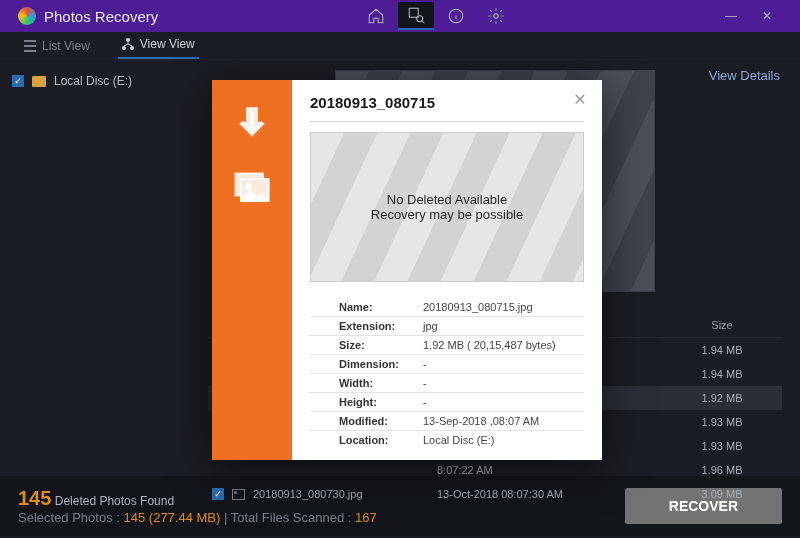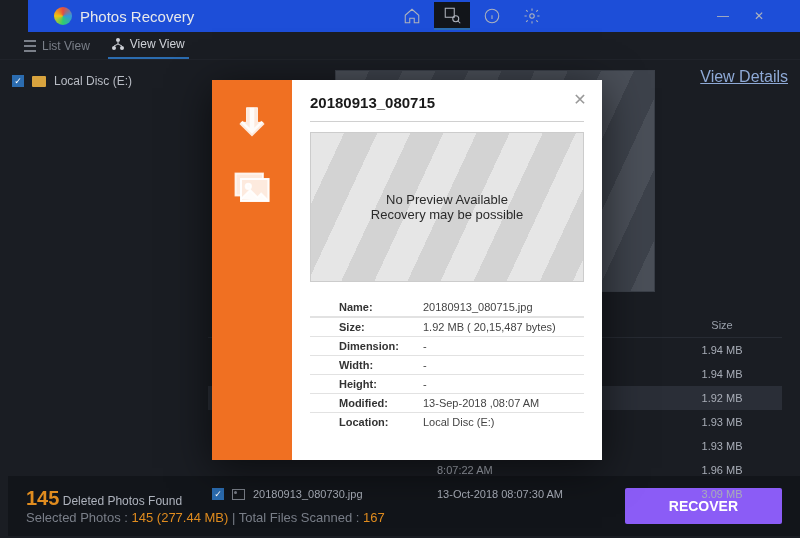--- a/index.html
+++ b/index.html
@@ -1,57 +1,57 @@
 <!DOCTYPE html>
 <html><head>
 <meta charset="utf-8">
 <style>
 * { margin:0; padding:0; box-sizing:border-box; font-family:"Segoe UI",Arial,sans-serif; }
 body { width:800px; height:538px; background:#1a1d23; color:#b8bcc4; overflow:hidden; position:relative; }
-.titlebar { height:32px; background:#1d4ed8; display:flex; align-items:center; padding:0 26px;margin-left:28px; }
+.titlebar { height:32px; background:#4c1d95; display:flex; align-items:center; padding:0 18px; }
 .logo { width:18px; height:18px; border-radius:50%; background:conic-gradient(#e74c3c,#3498db,#2ecc71,#f1c40f,#e74c3c); margin-right:8px; }
 .app-title { color:#e8e9eb; font-size:15px; font-weight:500; flex:0 0 auto; }
 .tb-center { display:flex; gap:4px; margin-left:200px; }
 .tb-btn { width:36px; height:28px; display:flex; align-items:center; justify-content:center; cursor:pointer; }
 .tb-btn svg { width:18px; height:18px; stroke:#aeb3bd; fill:none; stroke-width:1.4; }
 .tb-btn.active { background:#12151a; border-bottom:2px solid #2b6cb0; }
 .tb-right { margin-left:auto; display:flex; gap:6px; }
 .win-btn { width:30px; height:28px; display:flex; align-items:center; justify-content:center; color:#aeb3bd; cursor:pointer; font-size:12px; }
-.tabs { height:28px; display:flex; align-items:flex-end; padding-left:20px; gap:14px; border-bottom:1px solid #20232a; background:#1a1d23; }
+.tabs { height:28px; display:flex; align-items:flex-end; padding-left:20px; gap:24px; border-bottom:1px solid #20232a; background:#1a1d23; }
 .tab { font-size:12px; color:#7a7f89; padding:6px 4px; cursor:pointer; display:flex; align-items:center; gap:6px; }
 .tab.active { color:#cfd2d8; border-bottom:2px solid #2b6cb0; }
 .tab svg { width:12px; height:12px; fill:#7a7f89; }
 .tab.active svg { fill:#cfd2d8; }
 .body { display:flex; height:416px; }
 .sidebar { width:190px; padding:14px 12px; }
 .tree-row { display:flex; align-items:center; gap:8px; font-size:12px; color:#b8bcc4; cursor:pointer; }
 .chk { width:12px; height:12px; background:#2b6cb0; display:flex; align-items:center; justify-content:center; }
 .chk::after { content:"✓"; color:#fff; font-size:9px; line-height:1; }
 .folder-ico { width:14px; height:11px; background:#d8a33e; border-radius:1px; }
 .main { flex:1; position:relative; padding:10px 18px 0 18px; }
-.view-details { position:absolute; right:12px; top:8px; font-size:16px; color:#8ea9d6; text-decoration:underline; cursor:pointer; }
+.view-details { position:absolute; right:20px; top:8px; font-size:13px; color:#8ea9d6; cursor:pointer; }
 .preview-box { width:320px; height:222px; margin:0 auto; border:1px solid #3a3f48; background:repeating-linear-gradient(115deg,#4a4f58 0 30px,#3d424b 30px 60px); }
 .table { margin-top:20px; }
 .th { display:flex; height:26px; align-items:center; font-size:11px; color:#9aa0ab; border-bottom:1px solid #272b33; }
 .th-size { width:120px; text-align:center; }
 .th-mod { flex:1; }
 .th-name { flex:1; }
 .tr { display:flex; height:24px; align-items:center; font-size:11px; color:#a8adb7; padding-left:4px; }
 .tr.sel { background:#2a2e37; }
 .td-name { flex:1; display:flex; align-items:center; gap:8px; overflow:hidden; white-space:nowrap; }
 .td-mod { flex:1; white-space:nowrap; }
 .td-size { width:120px; text-align:center; }
 .img-ico { width:13px; height:11px; border:1px solid #7a7f89; position:relative; }
 .img-ico::after { content:""; position:absolute; left:1px; top:1px; width:3px; height:3px; border-radius:50%; background:#7a7f89; }
-.footer { height:60px; background:#12151a; display:flex; align-items:center; padding:0 18px; justify-content:space-between;margin-left:8px; }
+.footer { height:60px; background:#12151a; display:flex; align-items:center; padding:0 18px; justify-content:space-between; }
 .ft-left { font-size:12px; color:#aeb3bd; }
 .ft-count { font-size:20px; color:#e08c1f; font-weight:600; }
 .ft-sub { font-size:13px; color:#7a7f89; }
 .ft-sub .or { color:#e08c1f; }
-.recover-btn { background:#8b5cf6; color:#fff; font-size:14px; font-weight:600; padding:10px 44px; border:none; cursor:pointer; border-radius:2px;}
+.recover-btn { background:#737373; color:#fff; font-size:14px; font-weight:600; padding:10px 44px; border:none; cursor:pointer; border-radius:2px;}
 
 .modal { position:absolute; top:80px; left:212px; width:390px; height:380px; display:flex; box-shadow:0 8px 40px rgba(0,0,0,0.6); background:#fff; }
 .modal-side { width:80px; background:#f07022; display:flex; flex-direction:column; align-items:center; padding-top:24px; gap:20px; }
 .modal-side svg { width:44px; height:44px; fill:rgba(255,255,255,0.85); stroke:rgba(255,255,255,0.85); }
 .modal-body { flex:1; background:#fff; padding:14px 18px; position:relative; color:#2b2b2b; }
 .modal-title { font-size:15px; font-weight:700; color:#1a1a1a; }
 .modal-close { position:absolute; right:12px; top:10px; width:20px; height:20px; color:#999; cursor:pointer; font-size:16px; text-align:center; }
 .modal-hr { height:1px; background:#d0d0d0; margin:10px 0; }
 .no-preview { height:150px; background:repeating-linear-gradient(115deg,#e6e6e6 0 30px,#d3d3d3 30px 60px); display:flex; flex-direction:column; align-items:center; justify-content:center; color:#2b2b2b; font-size:13px; border:1px solid #ccc; }
 .meta { margin-top:16px; font-size:11px; color:#333; }
@@ -206,29 +206,33 @@
         <rect x="12" y="12" width="30" height="24"></rect>
         <circle cx="20" cy="20" r="3" fill="rgba(255,255,255,0.85)"></circle>
         <path d="M12 34l10-10 8 8 4-4 8 8"></path>
       </svg>
   </div>
   <div class="modal-body">
     <div class="modal-close">✕</div>
     <div class="modal-title">20180913_080715</div>
     <div class="modal-hr"></div>
     <div class="no-preview">
-      <div>No Preview Available</div>
+      <div>No Deleted Available</div>
       <div>Recovery may be possible</div>
     </div>
     <div class="meta">
       <div class="meta-row">
           <div class="meta-k">Name:</div>
           <div class="meta-v">20180913_080715.jpg</div>
         </div>
         <div class="meta-line"></div>
+      <div class="meta-row">
+          <div class="meta-k">Extension:</div>
+          <div class="meta-v">jpg</div>
+        </div>
         <div class="meta-line"></div>
       <div class="meta-row">
           <div class="meta-k">Size:</div>
           <div class="meta-v">1.92 MB ( 20,15,487 bytes)</div>
         </div>
         <div class="meta-line"></div>
       <div class="meta-row">
           <div class="meta-k">Dimension:</div>
           <div class="meta-v">-</div>
         </div>

